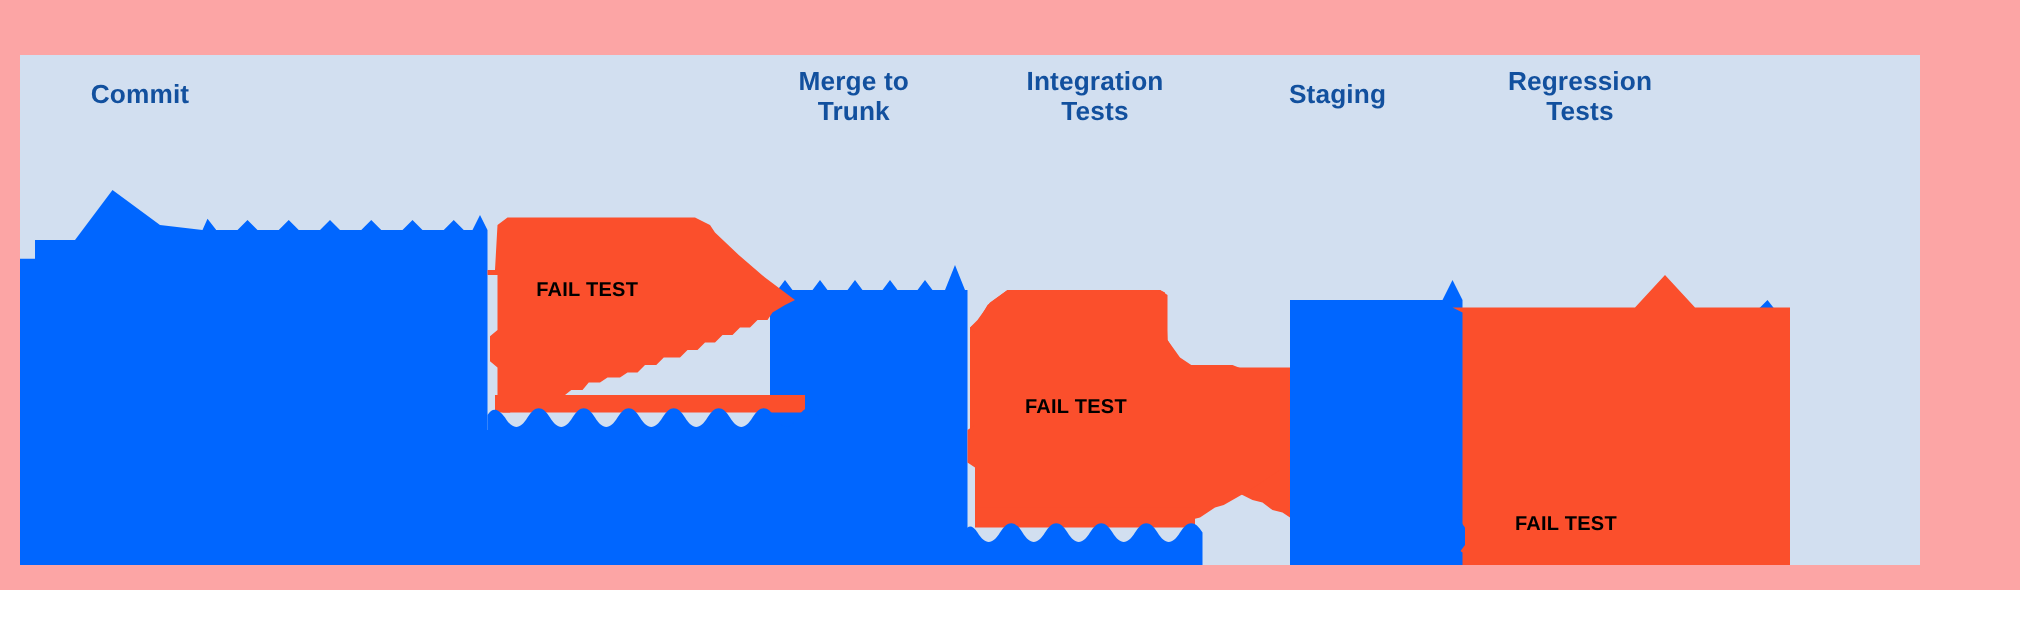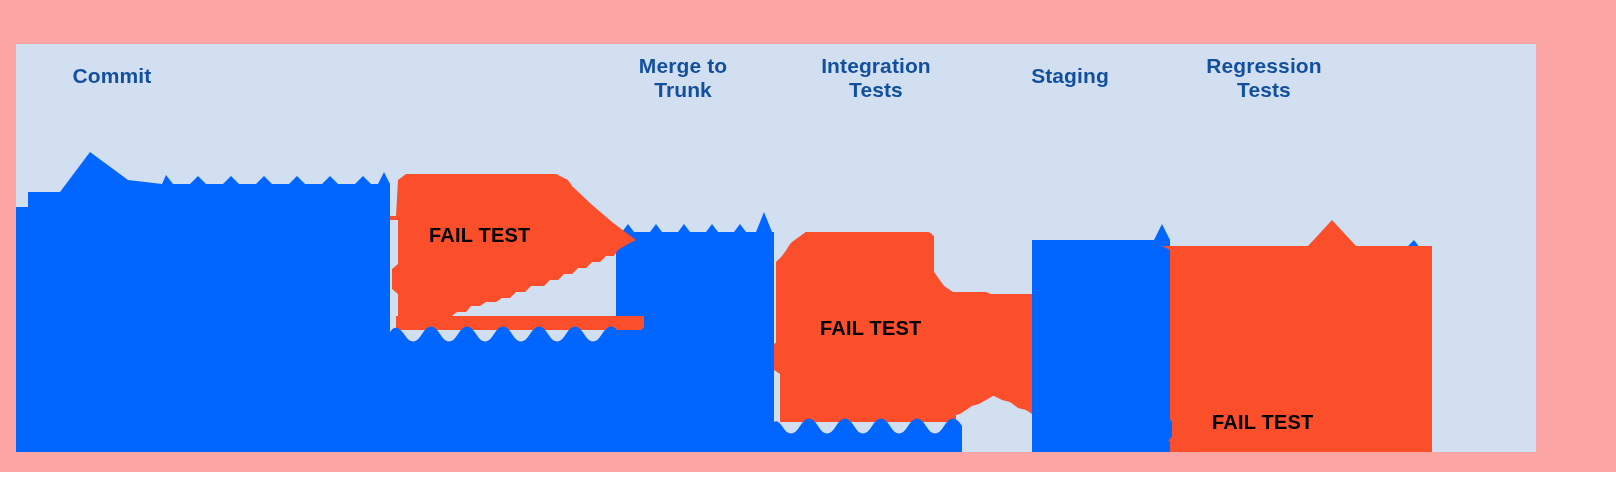--- a/index.html
+++ b/index.html
@@ -51,21 +51,21 @@
     font-family: "Liberation Sans", sans-serif;
     font-size: 21px;
     font-weight: bold;
     line-height: 1.12;
     letter-spacing: 0.1px;
   }
   .fail-label {
     position: absolute;
     color: #000000;
     font-family: "Liberation Sans", sans-serif;
-    font-size: 20px;
+    font-size: 16px;
     font-weight: bold;
     letter-spacing: 0.2px;
     white-space: nowrap;
   }
 </style>
 </head>
 <body>
 
 <div id="root">
 

